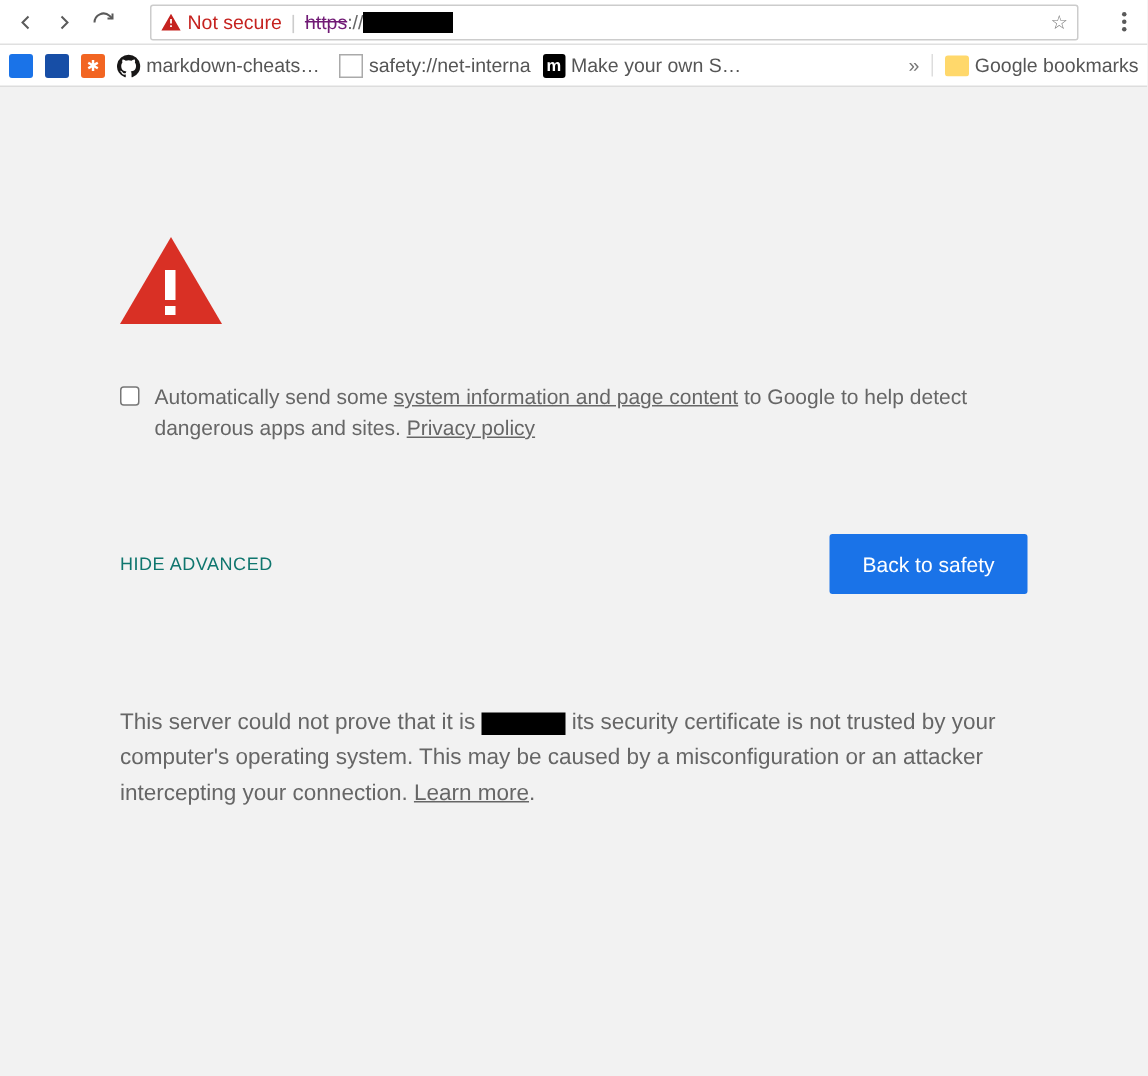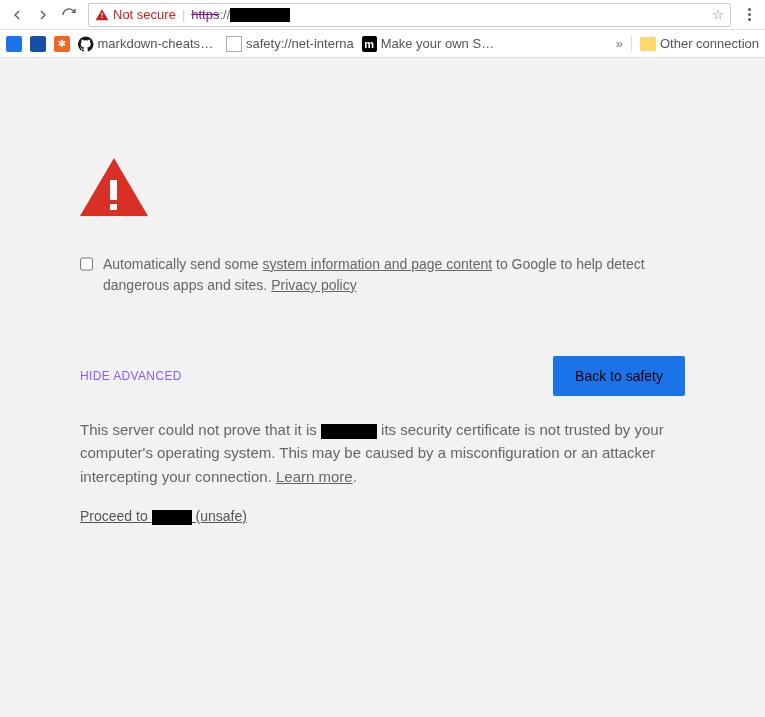--- a/index.html
+++ b/index.html
@@ -1,20 +1,20 @@
 <!DOCTYPE html>
 <html><head>
 <meta charset="utf-8">
 <style>
 * { margin:0; padding:0; box-sizing:border-box; }
 body { font-family:"Segoe UI", Arial, sans-serif; background:#f2f2f2; width:765px; }
 .toolbar { background:#fff; height:30px; display:flex; align-items:center; padding:0 6px; gap:4px; border-bottom:1px solid #e0e0e0; }
 .nav-btn { width:22px; height:22px; display:flex; align-items:center; justify-content:center; color:#5a5a5a; cursor:pointer; border-radius:2px; }
 .nav-btn svg { width:16px; height:16px; }
-.omnibox { flex:1; height:24px; background:#fff; border:1px solid #ccc; border-radius:2px; display:flex; align-items:center; margin:0 4px; padding:0 6px; font-size:13px; gap:6px; }
+.omnibox { flex:1; height:24px; background:#fff; border:1px solid #ccc; border-radius:2px; display:flex; align-items:center; margin:0 16px; padding:0 6px; font-size:13px; gap:6px; }
 .sec-warn { color:#c5221f; display:flex; align-items:center; gap:4px; font-size:13px; }
 .sec-warn svg { width:14px; height:14px; }
 .sep { color:#ccc; }
 .url-https { color:#701a75; text-decoration:line-through; }
 .url-rest { color:#666; }
 .redact { display:inline-block; background:#000; height:14px; width:60px; vertical-align:middle; }
 .star { margin-left:auto; color:#777; }
 .menu-dots { width:20px; display:flex; flex-direction:column; align-items:center; gap:2px; cursor:pointer; }
 .menu-dots span { width:3px; height:3px; background:#5a5a5a; border-radius:50%; }
 .bookbar { background:#fff; height:28px; display:flex; align-items:center; padding:0 6px; gap:8px; border-bottom:1px solid #ddd; font-size:13px; color:#444; }
@@ -33,23 +33,23 @@
 .tri .bang{position:absolute;left:-4px;top:22px;width:7px;height:20px;background:#fff;}
 .tri .dot{position:absolute;left:-4px;top:46px;width:7px;height:6px;background:#fff;}
 h1{font-size:24px;font-weight:400;color:#333;margin-bottom:24px;}
 .para{font-size:15px;color:#666;line-height:1.55;margin-bottom:8px;}
 .err{font-size:12px;color:#777;}
 .redact2{display:inline-block;background:#000;height:15px;width:56px;vertical-align:middle;}
 .opt-row{display:flex;align-items:flex-start;gap:10px;margin-top:38px;font-size:14px;color:#666;line-height:1.5;}
 .opt-row input{width:16px;height:16px;margin-top:2px;}
 .u{text-decoration:underline;}
 .btn-row{display:flex;align-items:center;justify-content:space-between;margin-top:60px;}
-.hide-adv{font-size:12px;color:#8b5cf6;letter-spacing:.03em;cursor:pointer;}
-.safety{background:#1a73e8;color:#000000;border:none;font-size:14px;padding:12px 22px;border-radius:2px;cursor:pointer;}
-.adv-para{font-size:15px;color:#666;line-height:1.55;margin-top:22px;}
+.hide-adv{font-size:12px;color:#0f766e;letter-spacing:.03em;cursor:pointer;}
+.safety{background:#1a73e8;color:#ffffff;border:none;font-size:14px;padding:12px 22px;border-radius:2px;cursor:pointer;}
+.adv-para{font-size:15px;color:#666;line-height:1.55;margin-top:74px;}
 .proceed{font-size:14px;color:#555;text-decoration:underline;margin-top:20px;display:inline-block;cursor:pointer;}
 </style>
 </head>
 <body>
 
 <div class="toolbar">
   <div class="nav-btn">
       <svg viewBox="0 0 24 24" fill="none" stroke="currentColor" stroke-width="2">
         <path d="M15 18l-6-6 6-6"></path>
       </svg>
@@ -106,21 +106,21 @@
     <span class="bm-text">safety://net-interna</span>
   </div>
   <div class="bm">
     <div class="ico ico-black" style="color:#fff;font-weight:bold;font-size:11px;">m</div>
     <span class="bm-text">Make your own SSL C</span>
   </div>
   <div class="bm-spacer"></div>
   <div class="chev">»</div>
   <div class="bm" style="border-left:1px solid #ddd;padding-left:8px;">
     <div class="folder-ico"></div>
-    <span class="bm-text">Other connection</span>
+    <span class="bm-text">Google bookmarks</span>
   </div>
 </div>
 
 <div class="content">
   <div class="tri">
     <div class="bang"></div>
       <div class="dot"></div>
   </div>
   <div class="opt-row">
     <input type="checkbox" style="">
@@ -128,16 +128,13 @@
       <span>Automatically send some </span><span class="u">system information and page content</span><span> to Google to help detect dangerous apps and sites. </span><span class="u">Privacy policy</span>
     </div>
   </div>
   <div class="btn-row">
     <span class="hide-adv">HIDE ADVANCED</span>
     <button class="safety">Back to safety</button>
   </div>
   <p class="adv-para">
     <span>This server could not prove that it is </span><span class="redact2"></span><span> its security certificate is not trusted by your computer's operating system. This may be caused by a misconfiguration or an attacker intercepting your connection. </span><span class="u">Learn more</span>.
   </p>
-  <span class="proceed">
-    <span>Proceed to </span><span class="redact2" style="width:40px;"></span><span> (unsafe)</span>
-  </span>
 </div>
 
 </body></html>

